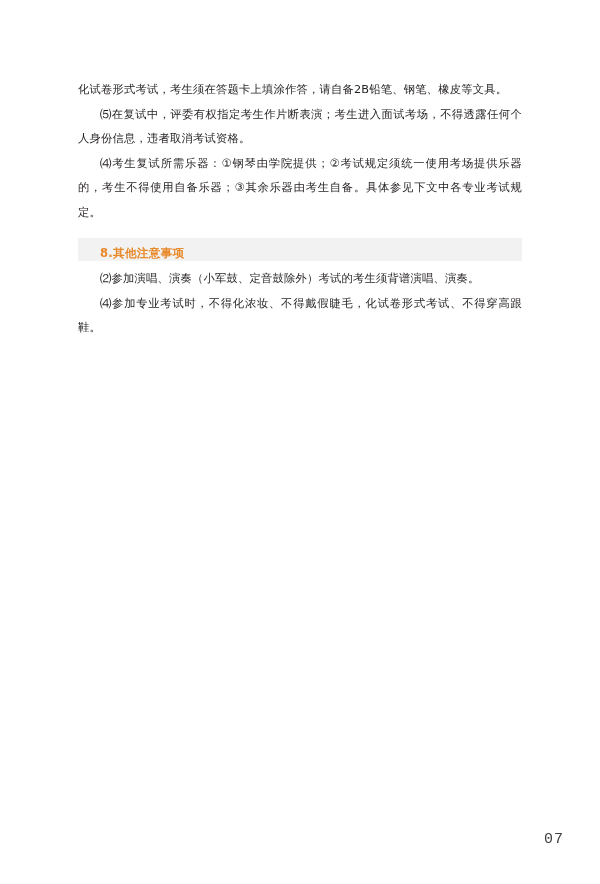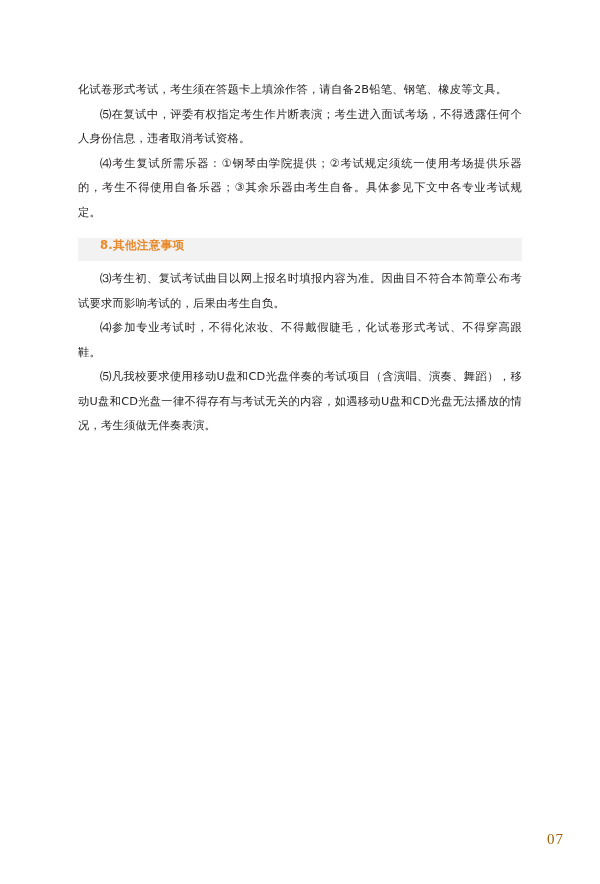--- a/index.html
+++ b/index.html
@@ -39,54 +39,53 @@
   }
   p.indent {
     text-indent: 22px;
   }
   .section-head {
     margin-top: 13px;
     margin-bottom: 6px;
     height: 23px;
     background: #f2f2f2;
     display: flex;
-    align-items: flex-start;
+    align-items: flex-end;
     padding-left: 22px;
     box-sizing: border-box;
   }
   .section-head .title {
     font-size: 11.6px;
     font-weight: bold;
     color: #e8892a;
     letter-spacing: 0.3px;
   }
   .page-number {
     position: absolute;
     right: 36px;
     bottom: 36px;
     font-size: 15px;
-    color: #a16207;
+    color: #404040;
     letter-spacing: 1px;
-    font-family: Liberation Serif, serif;
+    font-family: Liberation Mono, monospace;
   }
 </style>
 </head>
 <body>
 
 <div class="page">
   <div class="content">
 
     <p class="para">化试卷形式考试，考生须在答题卡上填涂作答，请自备2B铅笔、钢笔、橡皮等文具。</p>
     <p class="para indent">⑸在复试中，评委有权指定考生作片断表演；考生进入面试考场，不得透露任何个人身份信息，违者取消考试资格。</p>
     <p class="para indent">⑷考生复试所需乐器：①钢琴由学院提供；②考试规定须统一使用考场提供乐器的，考生不得使用自备乐器；③其余乐器由考生自备。具体参见下文中各专业考试规定。</p>
 
     <div class="section-head">
       <span class="title">8.其他注意事项</span>
     </div>
 
-    <p class="para indent">⑶考生初、复试考试曲目以网上报名时填报内容为准。因曲目不符合本简章公布考试要求而影响考试的，后果由考生自负。</p>
+    <p class="para indent">⑵参加演唱、演奏（小军鼓、定音鼓除外）考试的考生须背谱演唱、演奏。</p>
     <p class="para indent">⑷参加专业考试时，不得化浓妆、不得戴假睫毛，化试卷形式考试、不得穿高跟鞋。</p>
-    <p class="para indent">⑸凡我校要求使用移动U盘和CD光盘伴奏的考试项目（含演唱、演奏、舞蹈），移动U盘和CD光盘一律不得存有与考试无关的内容，如遇移动U盘和CD光盘无法播放的情况，考生须做无伴奏表演。</p>
 
   </div>
 
   <div class="page-number">07</div>
 </div>
 
 </body></html>

